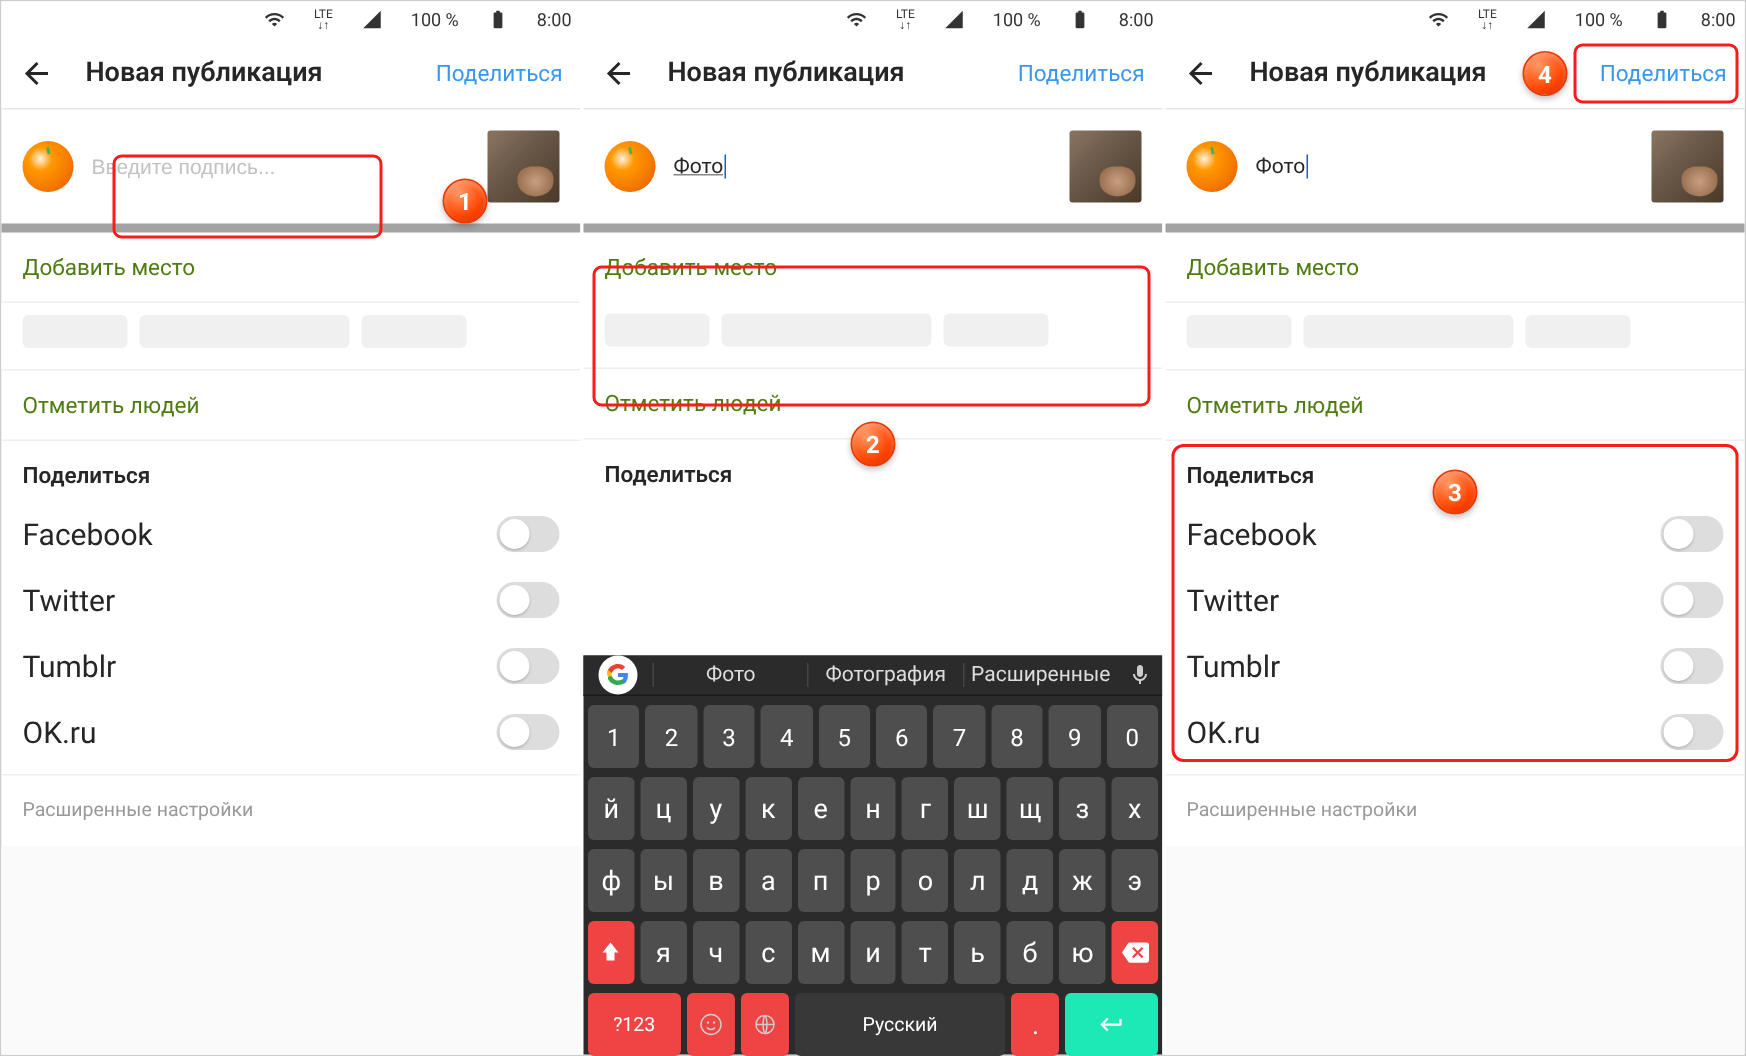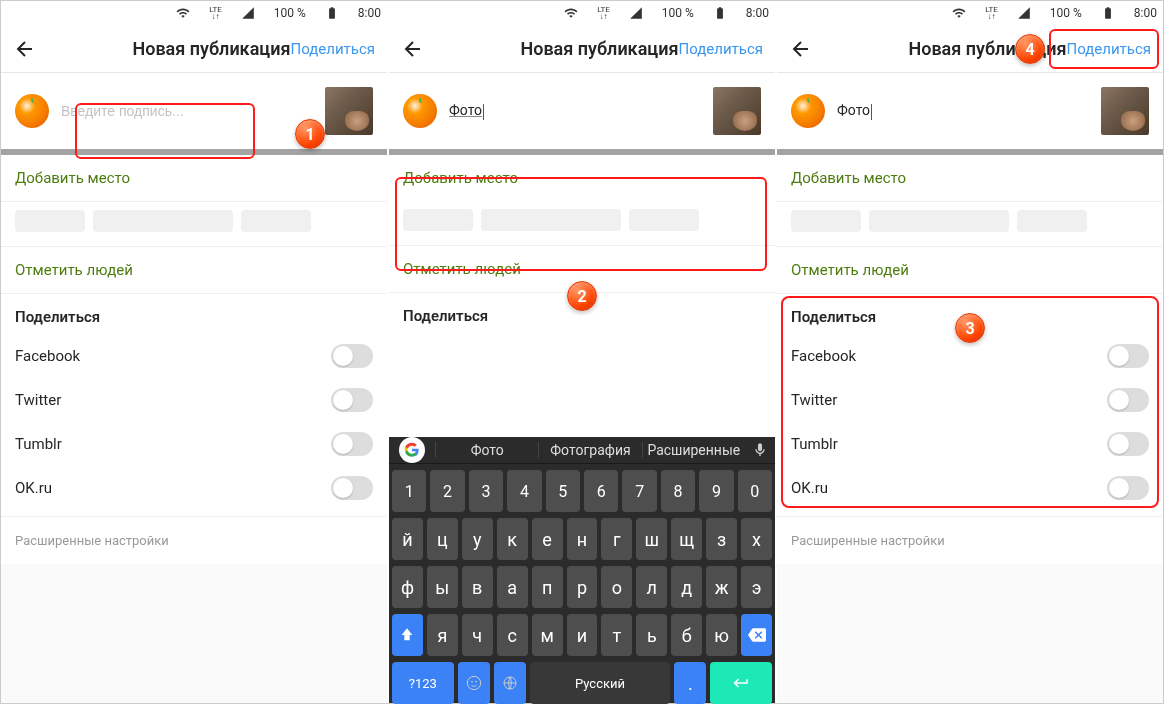--- a/index.html
+++ b/index.html
@@ -9,21 +9,21 @@
   .phone + .phone { border-left: 2px solid #fff; }
   
   
   .status-bar { height: 24px; display: flex; justify-content: flex-end; align-items: center; padding: 0 6px; gap: 19px; font-size: 12px; color: #333; background: #fff; }
   .status-bar svg { width: 14px; height: 14px; }
   .lte-wrap { display: flex; flex-direction: column; align-items: center; line-height: 7px; font-size: 8px; }
   
   
   .header { height: 48px; display: flex; align-items: center; padding: 0 12px; background: #fff; border-bottom: 1px solid #e6e6e6; position: relative; }
   .back-arrow { width: 24px; height: 24px; cursor: pointer; }
-  .header-title { flex: 1; font-size: 18px; font-weight: 600; margin-left: 20px; color: #262626; text-align: right; }
+  .header-title { flex: 1; font-size: 18px; font-weight: 600; margin-left: 20px; color: #262626; }
   .share-btn { color: #3897f0; font-size: 15px; font-weight: 400; cursor: pointer; }
   
   
   .caption-row { display: flex; align-items: center; padding: 14px 14px; gap: 12px; border-bottom: 6px solid #a3a3a3; }
   .avatar { width: 34px; height: 34px; border-radius: 50%; background: radial-gradient(circle at 35% 35%, #fff3e0 0%, #ff9800 25%, #f57c00 60%, #e65100 100%); position: relative; flex-shrink: 0; }
   .avatar::before { content: ''; position: absolute; top: 4px; left: 50%; width: 1.5px; height: 5px; background: #4caf50; border-radius: 1px; transform: translateX(-50%) rotate(-12deg); }
   .caption-input { flex: 1; border: none; outline: none; font-size: 14px; color: #262626; }
   .caption-input::placeholder { color: #c2c2c2; }
   .caption-text { flex: 1; font-size: 14px; color: #262626; position: relative; }
   .caption-text .cursor { display: inline-block; width: 1px; height: 16px; background: #0866d6; vertical-align: middle; margin-left: 1px; }
@@ -34,21 +34,21 @@
   
   .list-row { padding: 14px 14px; font-size: 15px; color: #4d7c0f; border-bottom: 1px solid #efefef; cursor: pointer; }
   .blurred-tags { padding: 8px 14px 14px; display: flex; gap: 8px; border-bottom: 1px solid #efefef; background: #fff; }
   .blur-pill { background: #f0f0f0; border-radius: 4px; height: 22px; }
   .blur-pill.w1 { width: 70px; }
   .blur-pill.w2 { width: 140px; }
   .blur-pill.w3 { width: 70px; }
   
   .section-title { padding: 14px 14px 8px; font-size: 15px; font-weight: 600; color: #262626; }
   
-  .toggle-row { display: flex; align-items: center; justify-content: space-between; padding: 10px 14px; font-size: 15px; color: #262626; }
+  .toggle-row { display: flex; align-items: center; justify-content: space-between; padding: 10px 14px; font-size: 20px; color: #262626; }
   .toggle { width: 42px; height: 24px; background: #ddd; border-radius: 12px; position: relative; cursor: pointer; }
   .toggle::after { content: ''; position: absolute; left: 2px; top: 2px; width: 20px; height: 20px; background: #fff; border-radius: 50%; box-shadow: 0 1px 2px rgba(0,0,0,.2); }
   
   .divider { height: 1px; background: #efefef; margin-top: 6px; }
   .advanced { padding: 16px 14px; font-size: 13px; color: #999; cursor: pointer; }
   .spacer-gray { flex: 1; background: #fafafa; }
   
   
   .badge { position: absolute; width: 30px; height: 30px; border-radius: 50%; background: radial-gradient(circle at 35% 30%, #ff9966, #ff4400 60%, #cc2200); color: #fff; font-weight: 700; font-size: 16px; display: flex; align-items: center; justify-content: center; box-shadow: 0 2px 4px rgba(0,0,0,.25), inset 0 2px 4px rgba(255,255,255,.35); border: 1px solid #e63a00; z-index: 10; }
   
@@ -60,21 +60,21 @@
   .suggest-row { display: flex; align-items: center; height: 44px; border-bottom: 1px solid #1a1a1a; background: #2b2b2b; }
   .g-icon { width: 26px; height: 26px; border-radius: 50%; background: #fff; margin: 0 10px; display: flex; align-items: center; justify-content: center; font-size: 14px; }
   .g-icon svg { width: 16px; height: 16px; }
   .suggest { flex: 1; text-align: center; color: #ddd; font-size: 14px; padding: 0 4px; white-space: nowrap; border-left: 1px solid #444; }
   .suggest:first-of-type { border-left: none; font-weight: 500; color: #fff; }
   .mic { width: 30px; display: flex; align-items: center; justify-content: center; }
   .key-rows { flex: 1; display: flex; flex-direction: column; padding: 6px 3px; gap: 6px; }
   .key-row { display: flex; gap: 4px; }
   .key { flex: 1; background: #4e4e4e; border-radius: 4px; display: flex; align-items: center; justify-content: center; color: #fff; font-size: 18px; height: 42px; position: relative; }
   .key.num { font-size: 16px; }
-  .key.dark { background: #3b82f6; }
+  .key.dark { background: #ef4444; }
   .key.xsmall { flex: 0 0 32px; }
   .key.wide { flex: 1.4; }
   .key.space { flex: 3.2; background: #383838; font-size: 13px; }
   .key.enter { background: #1de9b6; color: #fff; flex: 1.4; }
   
   .share-box-highlight { position: absolute; border: 2.5px solid #ff1a1a; border-radius: 8px; pointer-events: none; z-index: 5; }
 </style>
 </head>
 <body>
 

